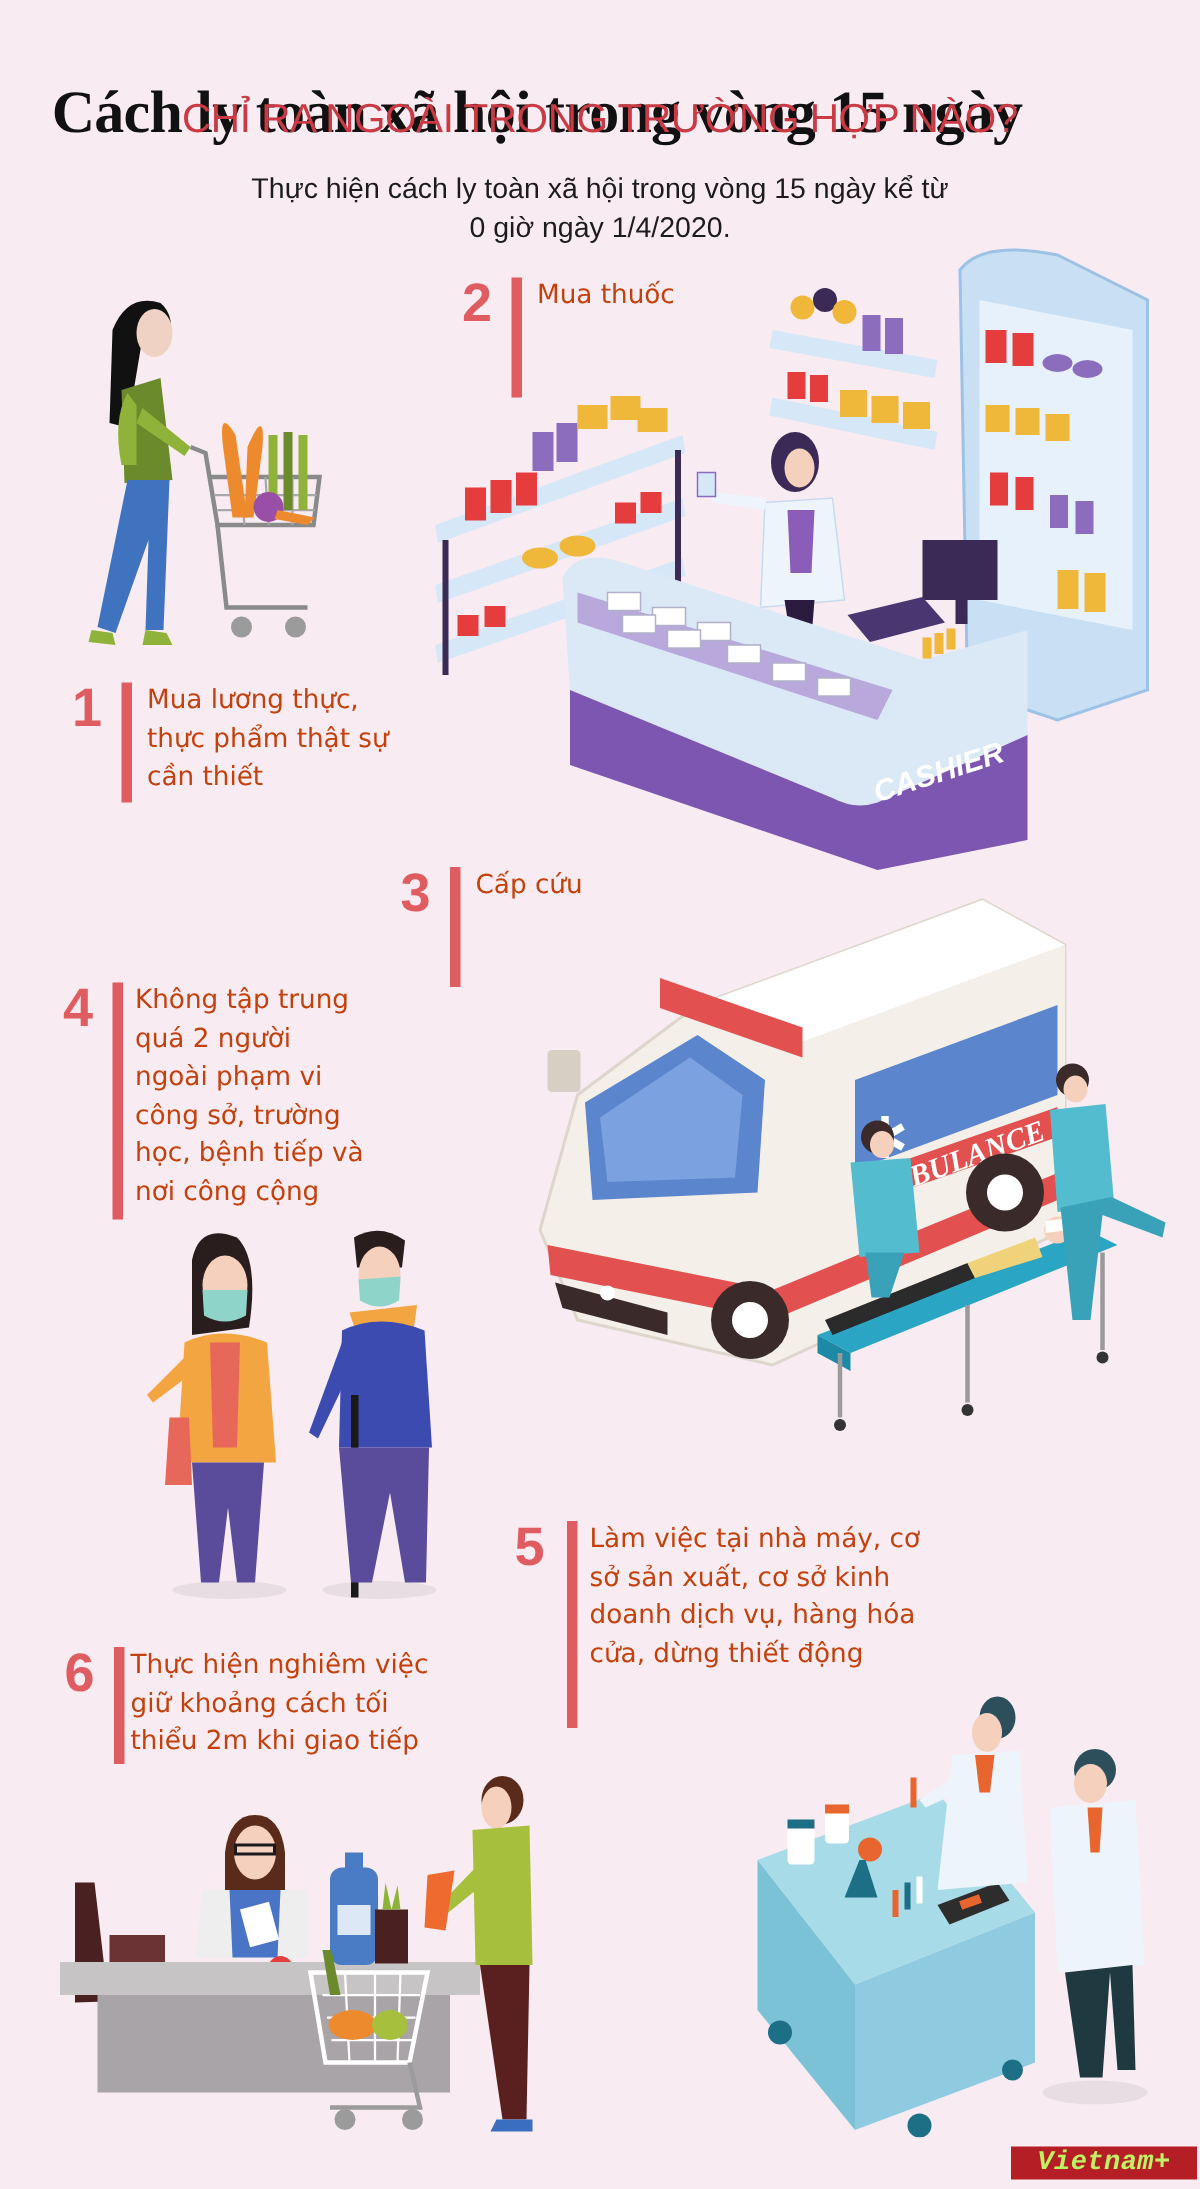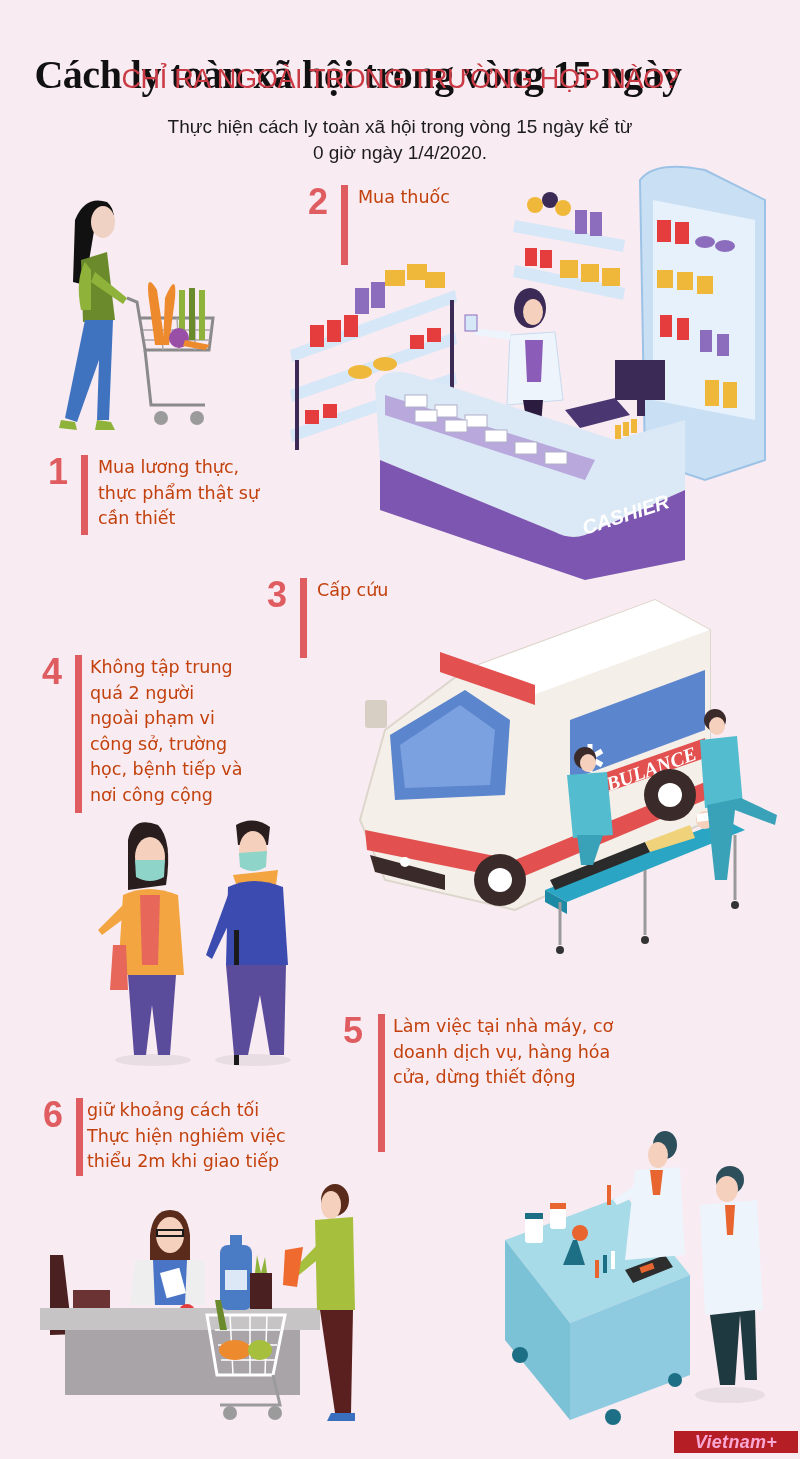--- a/index.html
+++ b/index.html
@@ -30,21 +30,21 @@
   }
   .item .bar { position: absolute; left: 33px; top: 0; width: 7px; background: #df5c60; }
   .item .txt {
     position: absolute; left: 50px; top: 0;
     font-family: "DejaVu Sans", sans-serif; font-size: 17.5px; line-height: 25.5px; color: #c2410c;
     white-space: nowrap;
   }
   .illus { position: absolute; }
   .logo {
     position: absolute; left: 674px; top: 1431px; width: 124px; height: 22px; background: #b51e25;
-    color: #f9a8d4; font-family: Liberation Sans, sans-serif; font-weight: bold; font-style: italic;
+    color: #bef264; font-family: Liberation Mono, monospace; font-weight: bold; font-style: italic;
     font-size: 18px; line-height: 22px; text-align: center; letter-spacing: 0.3px;
   }
 </style>
 </head>
 <body>
 
 <h1 class="title">Cách ly toàn xã hội trong vòng 15 ngày</h1>
 <div class="subtitle">CHỈ RA NGOÀI TRONG TRƯỜNG HỢP NÀO?</div>
 <div class="intro">
   <div>Thực hiện cách ly toàn xã hội trong vòng 15 ngày kể từ</div>
@@ -88,31 +88,32 @@
     <div>học, bệnh tiếp và</div>
     <div>nơi công cộng</div>
   </div>
 </div>
 
 <div class="item" style="left:343px; top:1014px;">
   <span class="num">5</span>
   <span class="bar" style="left:35px; height:138px;"></span>
   <div class="txt">
     <div>Làm việc tại nhà máy, cơ</div>
+    <div>sở sản xuất, cơ sở kinh</div>
     <div>doanh dịch vụ, hàng hóa</div>
     <div>cửa, dừng thiết động</div>
   </div>
 </div>
 
 <div class="item" style="left:43px; top:1098px;">
   <span class="num">6</span>
   <span class="bar" style="height:78px;"></span>
   <div class="txt" style="left:44px;">
+    <div>Thực hiện nghiêm việc</div>
     <div>giữ khoảng cách tối</div>
-    <div>Thực hiện nghiêm việc</div>
     <div>thiểu 2m khi giao tiếp</div>
   </div>
 </div>
 
 <svg class="illus" style="left:45px; top:190px;" width="180" height="250" viewBox="0 0 180 250">
 
   <path d="M30 30 Q40 5 62 12 Q72 20 68 40 L50 35 L40 95 L28 92 Z" fill="#111"></path>
   <ellipse cx="58" cy="32" rx="12" ry="16" fill="#efd2c4"></ellipse>
 
   <path d="M36 70 L62 62 L70 130 L38 132 Z" fill="#6b8a2c"></path>

